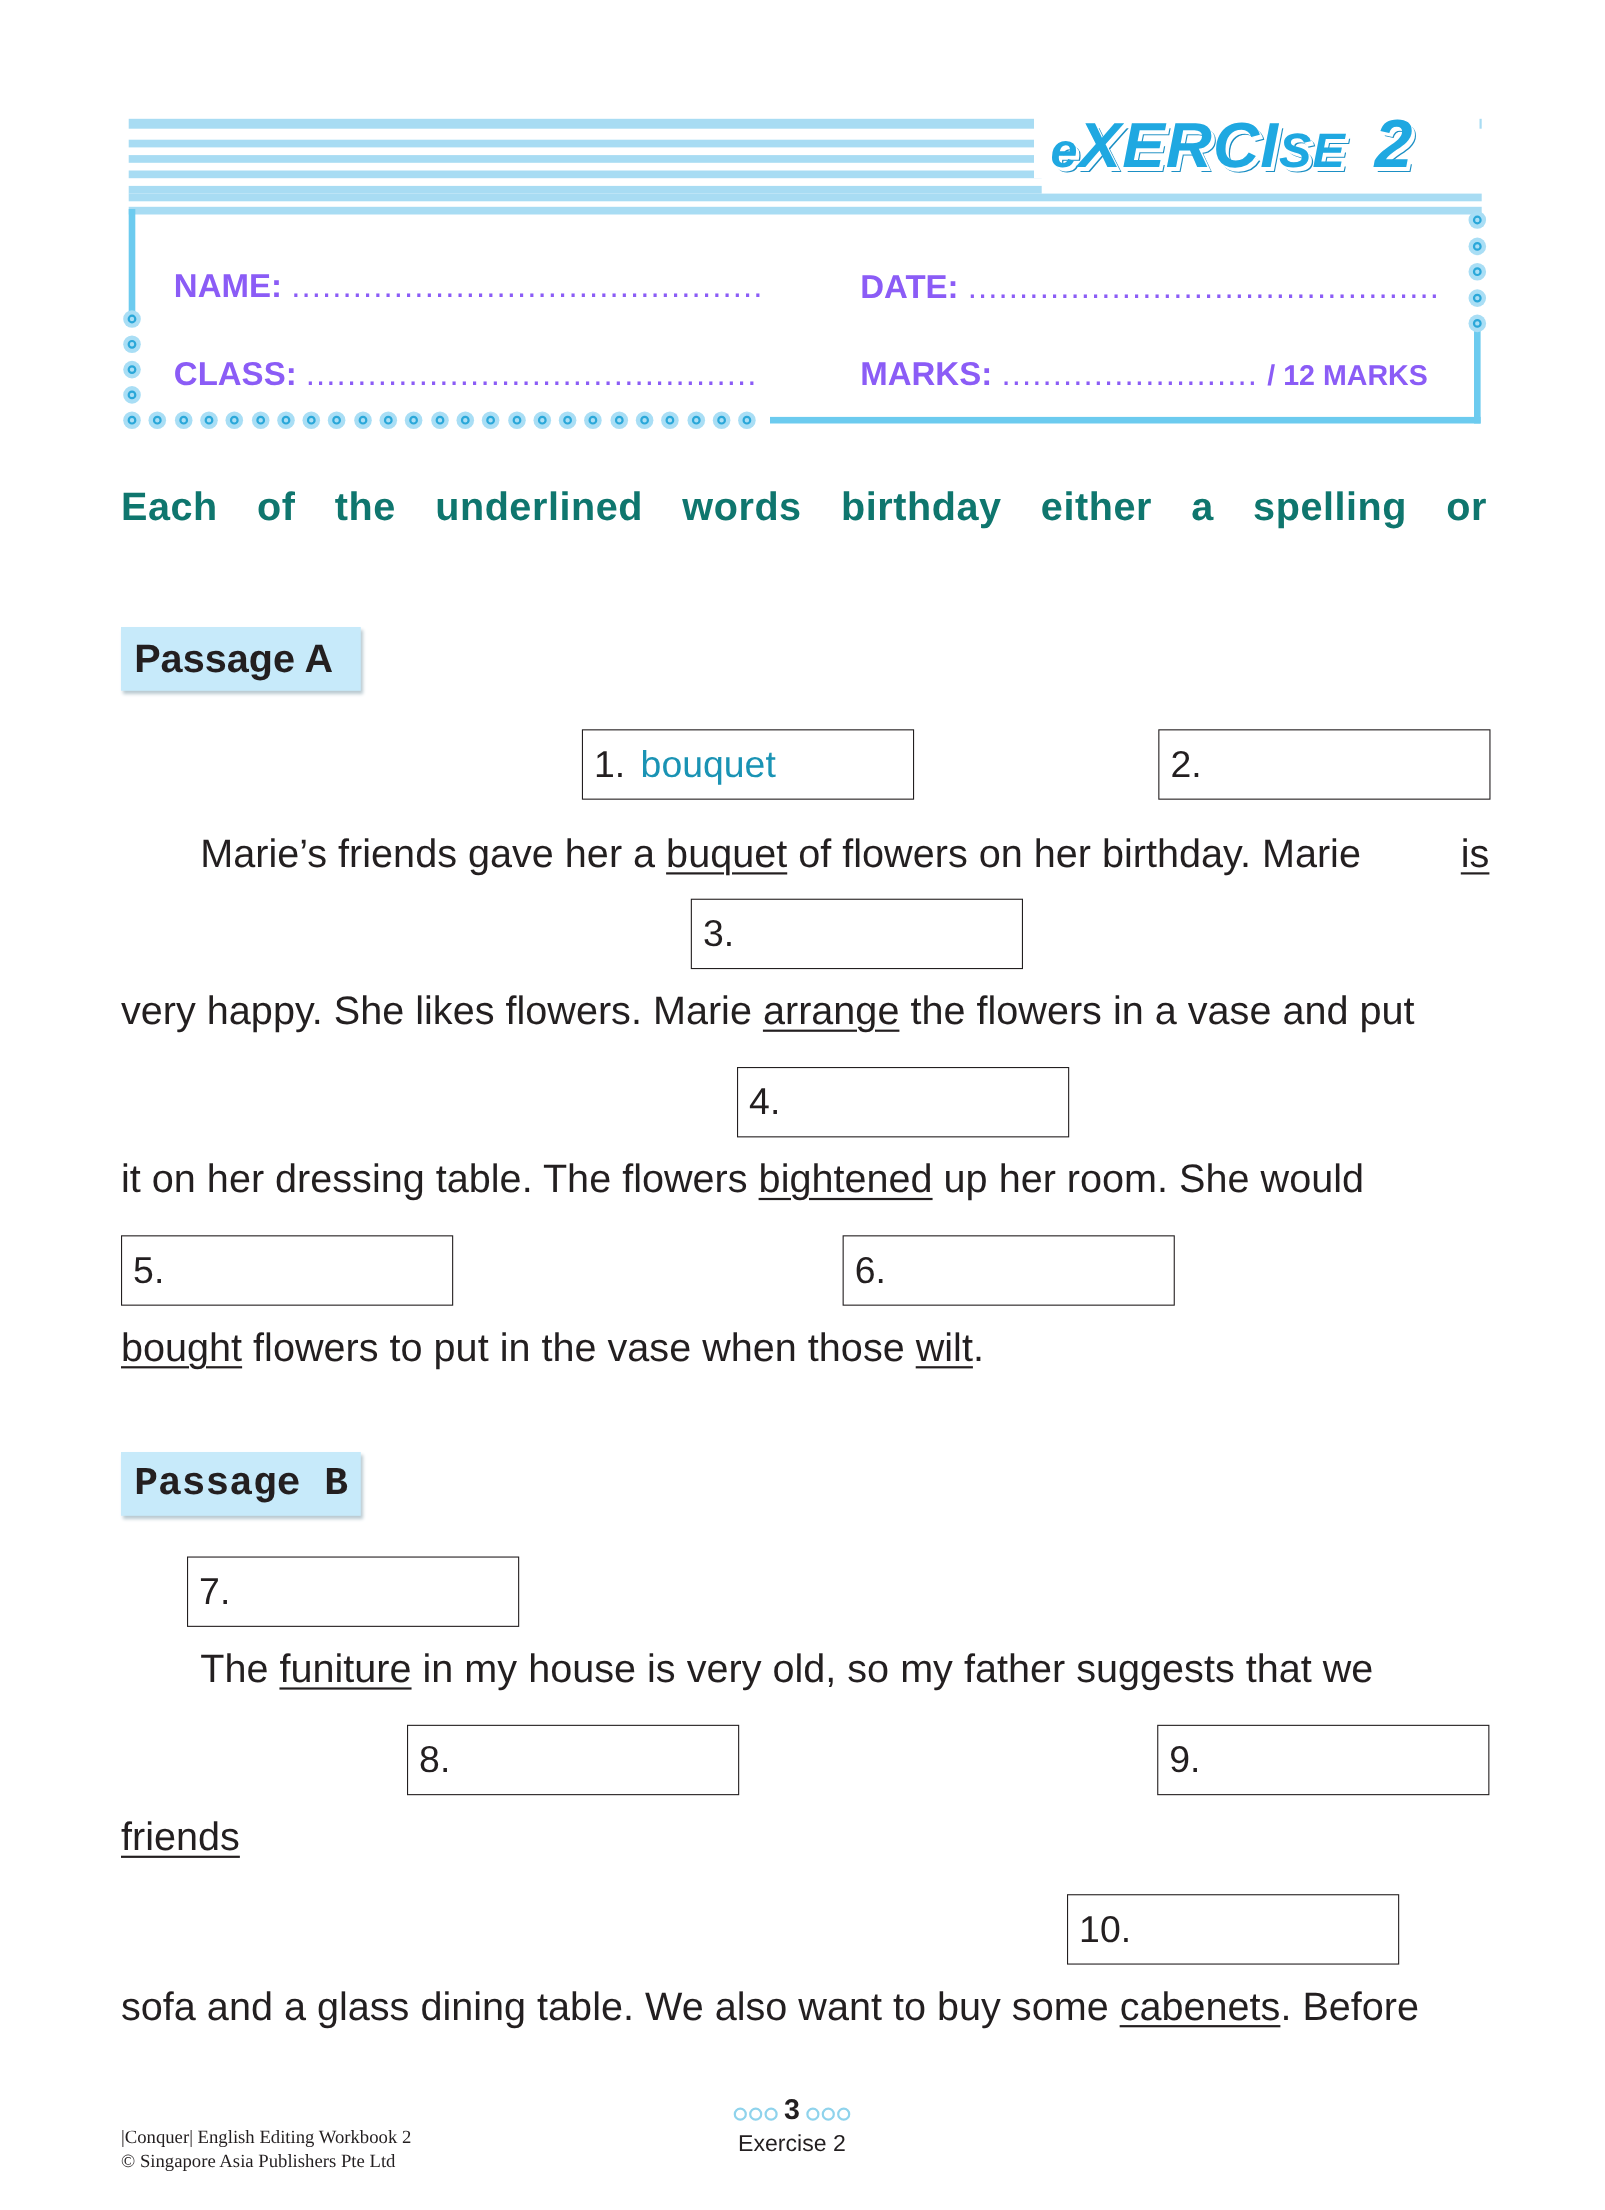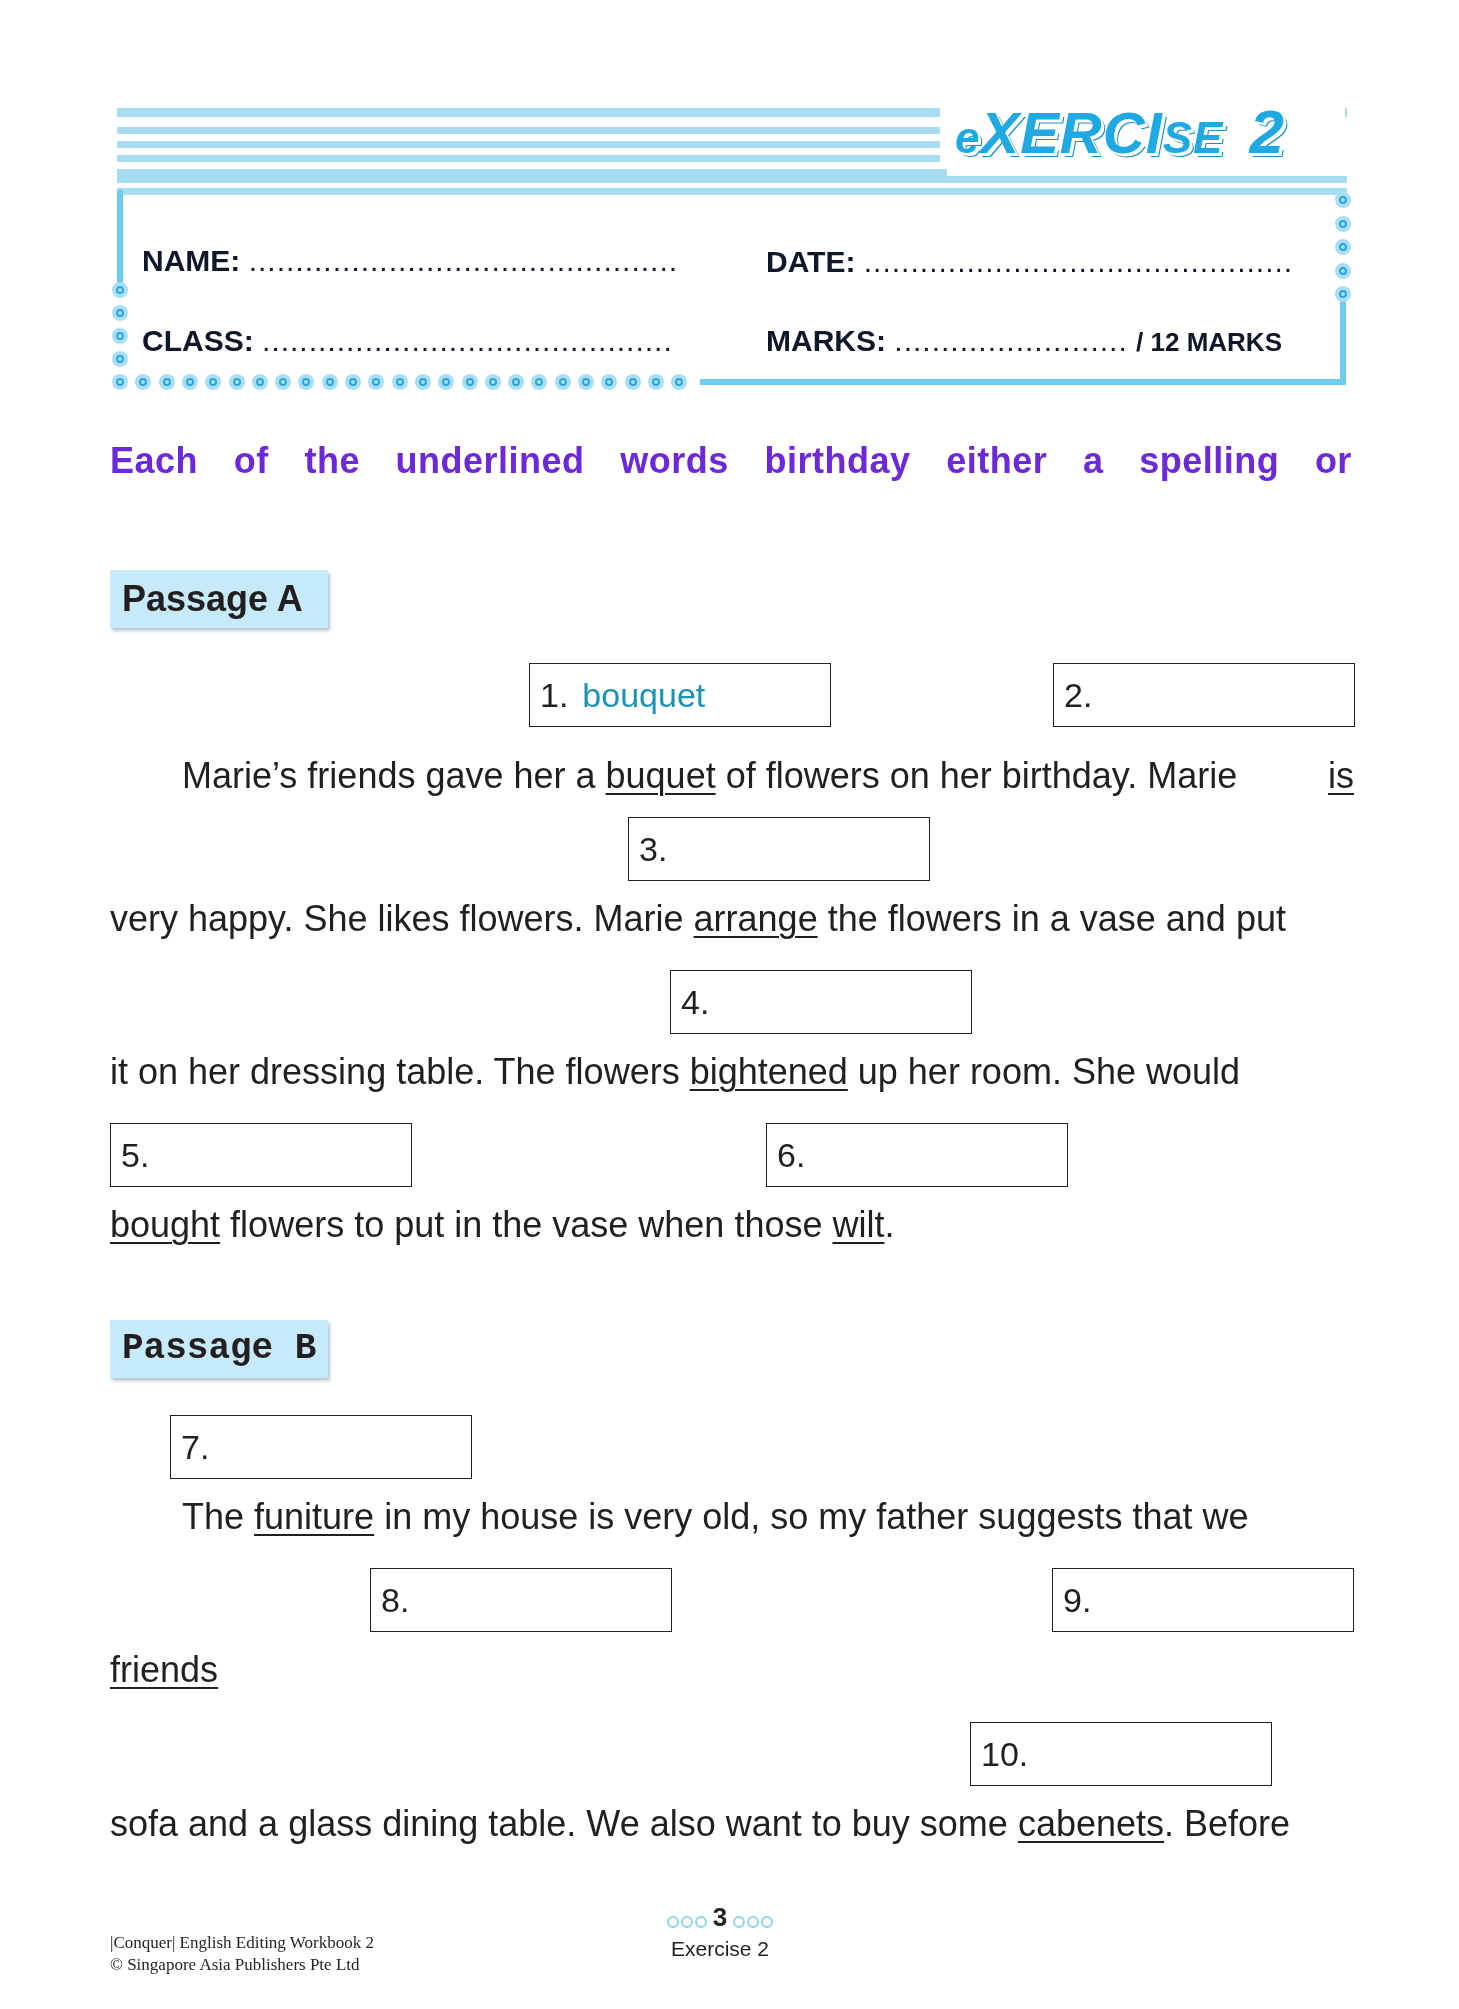--- a/index.html
+++ b/index.html
@@ -18,26 +18,26 @@
   .dot::after { content:""; position:absolute; left:4px; top:4px; width:8px; height:8px;
          border-radius:50%; border:2px solid #2aa7d9; box-sizing:border-box; }
 
   .ex-title { left:955px; top:96px; font-family:"Liberation Sans", sans-serif; font-weight:bold;
          font-style:italic; color:#1fa8e1; font-size:58px; letter-spacing:1px;
          text-shadow:3px 3px 0 #ffffff, 4px 4px 0 #1b8fc4; white-space:nowrap; }
   .ex-title .sm { font-size:44px; }
   .ex-title .num { margin-left:26px; font-size:62px; }
   .title-bg { left:940px; top:104px; width:405px; height:58px; background:#ffffff; }
 
-  .field { font-weight:bold; font-size:30px; color:#0f172a; white-space:nowrap; }
+  .field { font-weight:bold; font-size:30px; color:#8b5cf6; white-space:nowrap;margin-left:16px; }
   .field .dots { font-weight:normal; letter-spacing:1px; }
   .marks-suffix { font-size:26px; font-weight:bold; }
 
   
-  .instr { left:110px; top:436px; width:1242px; color:#6d28d9; font-weight:bold;
+  .instr { left:110px; top:436px; width:1242px; color:#0f766e; font-weight:bold;
            font-size:36px; line-height:50px; }
   .instr .l1 { display:flex; justify-content:space-between; letter-spacing:0.5px; }
 
   .passage-tag { height:58px; width:218px; background:#c7eafa; box-shadow:2px 3px 3px #b9c9d0;
            font-weight:bold; font-size:36px; line-height:58px; padding-left:12px; box-sizing:border-box; color:#231f20; }
 
   
   .box { position:absolute; width:302px; height:64px; border:1.5px solid #231f20; box-sizing:border-box;
          font-size:34px; line-height:62px; padding-left:10px; background:#fff; }
   .box .ans { color:#1a93b4; margin-left:14px; }

